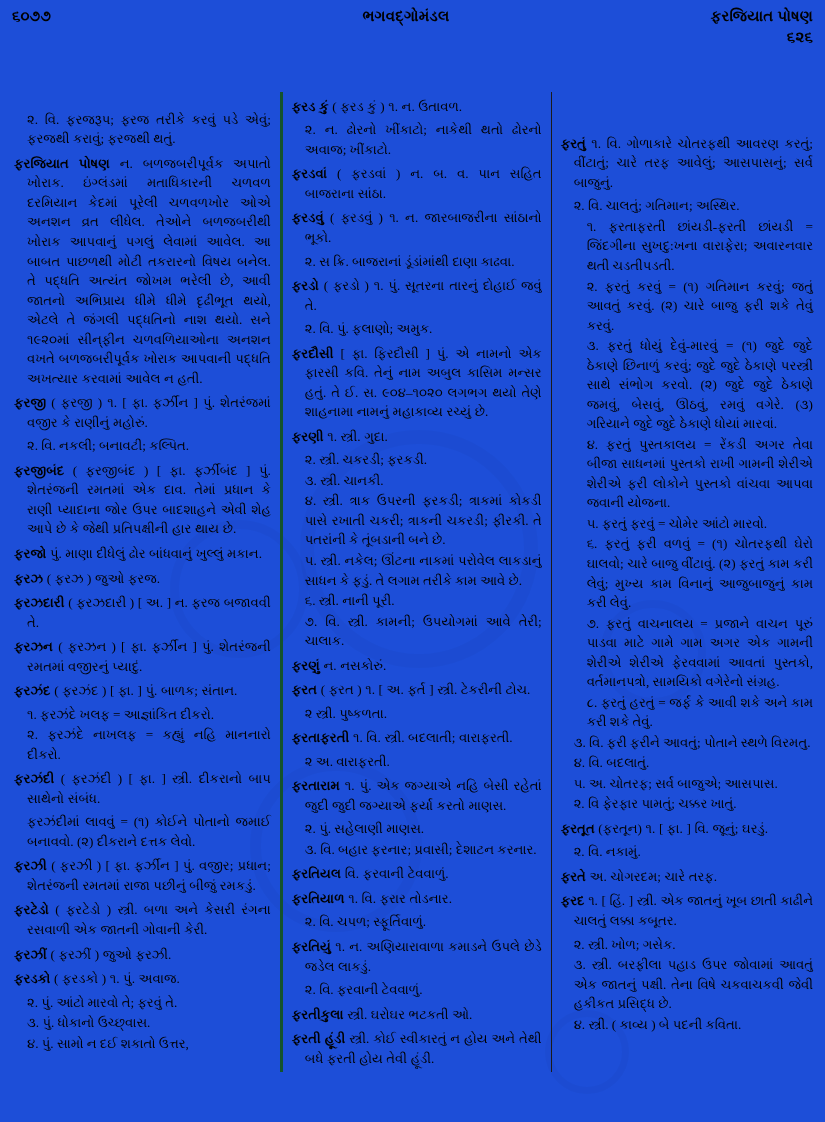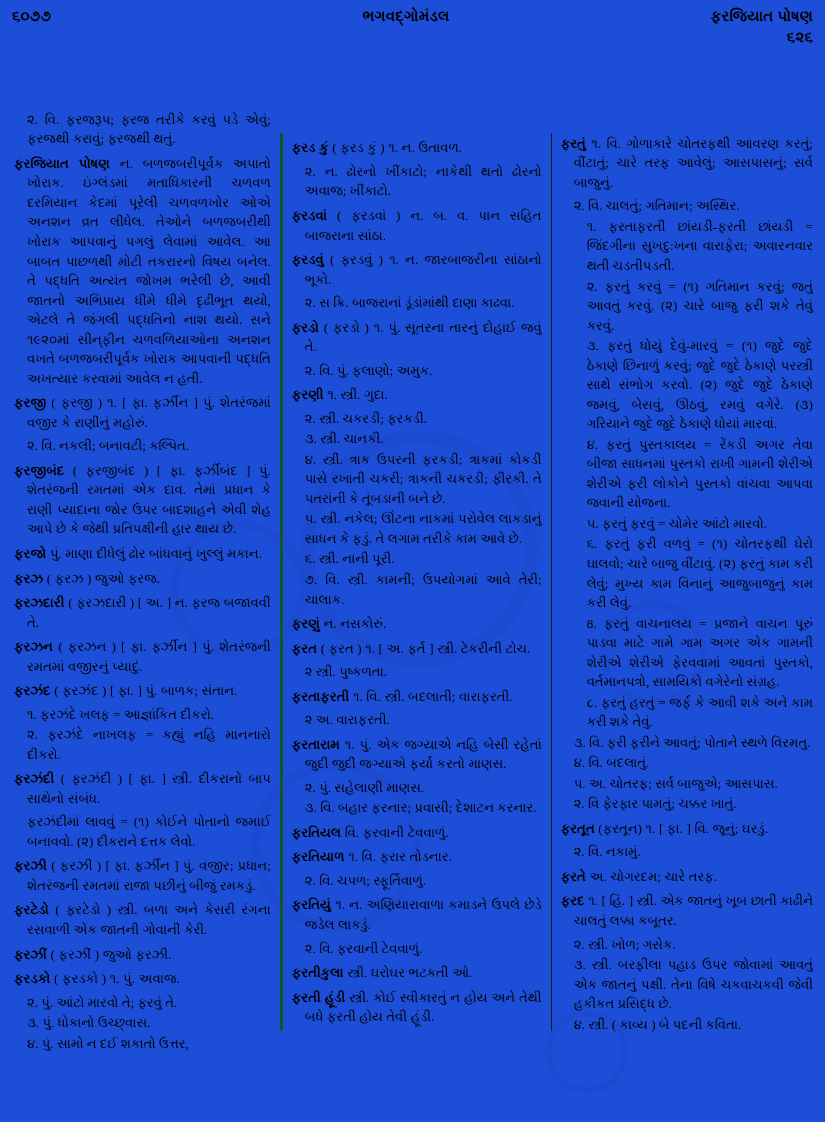--- a/index.html
+++ b/index.html
@@ -200,20 +200,23 @@
         </div>
         <div>
           <p class="entry hang head-block"><span class="headword">ફરડવું</span><span> ( ફરડવું ) ૧.  ન. જારબાજરીના સાંઠાનો ભૂકો.</span></p>
           <p class="sense">૨. સ ક્રિ. બાજરાનાં ડૂંડાંમાંથી દાણા કાઢવા.</p>
         </div>
         <div>
           <p class="entry hang head-block"><span class="headword">ફરડો</span><span> ( ફરડો ) ૧. પું. સૂતરના તારનું દોહાઈ જવું તે.</span></p>
           <p class="sense">૨. વિ. પું. ફલાણો; અમુક.</p>
         </div>
         <div>
+          <p class="entry hang head-block"><span class="headword">ફરદૌસી</span><span> [ ફા.  ફિરદૌસી ] પું.  એ નામનો એક ફારસી કવિ. તેનું નામ અબુલ કાસિમ મન્સર હતું. તે ઈ. સ. ૯૦૪–૧૦૨૦ લગભગ થયો તેણે શાહનામા નામનું મહાકાવ્ય રચ્યું છે.</span></p>
+        </div>
+        <div>
           <p class="entry hang head-block"><span class="headword">ફરણી</span><span> ૧. સ્ત્રી. ગુદા.</span></p>
           <p class="sense">૨. સ્ત્રી. ચકરડી; ફરકડી.</p>
           <p class="sense">૩. સ્ત્રી. ચાનકી.</p>
           <p class="sense">૪. સ્ત્રી. ત્રાક ઉપરની ફરકડી; ત્રાકમાં કોકડી પાસે રખાતી ચકરી; ત્રાકની ચકરડી; ફીરકી. તે પતરાંની કે તૂંબડાની બને છે.</p>
           <p class="sense">૫. સ્ત્રી. નકેલ; ઊંટના નાકમાં પરોવેલ લાકડાનું સાધન કે ફડું. તે લગામ તરીકે કામ આવે છે.</p>
           <p class="sense">૬. સ્ત્રી. નાની પૂરી.</p>
           <p class="sense">૭. વિ. સ્ત્રી.  કામની; ઉપયોગમાં આવે તેરી; ચાલાક.</p>
         </div>
         <div>
           <p class="entry hang head-block"><span class="headword">ફરણું</span><span> ન. નસકોરું.</span></p>
@@ -252,21 +255,21 @@
     <div class="column col-3">
         <div>
           <p class="entry hang head-block"><span class="headword">ફરતું</span><span> ૧. વિ. ગોળાકારે ચોતરફથી આવરણ કરતું; વીંટાતું; ચારે તરફ આવેલું; આસપાસનું; સર્વ બાજુનું.</span></p>
           <p class="sense">૨. વિ. ચાલતું; ગતિમાન; અસ્થિર.</p>
           <p class="sense deep">૧. ફરતાફરતી છાંયડી-ફરતી  છાંયડી = જિંદગીના સુખદુ:ખના વારાફેરા; અવારનવાર થતી ચડતીપડતી.</p>
           <p class="sense deep">૨. ફરતું કરવું = (૧) ગતિમાન કરવું; જતું આવતું કરવું. (૨) ચારે બાજુ ફરી શકે તેવું કરવું.</p>
           <p class="sense deep">૩. ફરતું ધોયું દેવું-મારવું = (૧) જુદે જુદે ઠેકાણે છિનાળું કરવું; જુદે જુદે ઠેકાણે પરસ્ત્રી સાથે સંભોગ કરવો. (૨) જુદે જુદે ઠેકાણે જમવું, બેસવું, ઊઠવું, રમવું વગેરે. (૩) ગરિયાને જુદે જુદે ઠેકાણે ધોયાં મારવાં.</p>
           <p class="sense deep">૪. ફરતું પુસ્તકાલય = રેંકડી અગર તેવા બીજા સાધનમાં પુસ્તકો રાખી ગામની શેરીએ શેરીએ ફરી લોકોને પુસ્તકો વાંચવા આપવા જવાની યોજના.</p>
           <p class="sense deep">૫. ફરતું ફરવું = ચોમેર આંટો મારવો.</p>
           <p class="sense deep">૬. ફરતું ફરી વળવું = (૧) ચોતરફથી ઘેરો ઘાલવો; ચારે બાજુ વીંટાવું. (૨) ફરતું કામ કરી લેવું; મુખ્ય કામ વિનાનું આજુબાજુનું કામ કરી લેવું.</p>
-          <p class="sense deep">8. ફરતું વાચનાલય = પ્રજાને વાચન પૂરું પાડવા માટે ગામે ગામ અગર એક ગામની શેરીએ શેરીએ ફેરવવામાં આવતાં પુસ્તકો, વર્તમાનપત્રો, સામયિકો વગેરેનો સંગ્રહ.</p>
+          <p class="sense deep">૭. ફરતું વાચનાલય = પ્રજાને વાચન પૂરું પાડવા માટે ગામે ગામ અગર એક ગામની શેરીએ શેરીએ ફેરવવામાં આવતાં પુસ્તકો, વર્તમાનપત્રો, સામયિકો વગેરેનો સંગ્રહ.</p>
           <p class="sense deep">૮. ફરતું હરતું = જર્ફ કે આવી શકે અને કામ કરી શકે તેવું.</p>
           <p class="sense">૩. વિ. ફરી ફરીને આવતું; પોતાને સ્થળે વિરમતુ.</p>
           <p class="sense">૪. વિ. બદલાતું.</p>
           <p class="sense">૫. અ. ચોતરફ; સર્વ બાજુએ; આસપાસ.</p>
         </div>
         <div>
           <p class="sense">૨. વિ ફેરફાર પામતું; ચક્કર ખાતું.</p>
         </div>
         <div>
           <p class="entry hang head-block"><span class="headword">ફરતૂત</span><span> (ફરતૂન) ૧. [ ફા. ] વિ. જૂનું; ઘરડું.</span></p>

